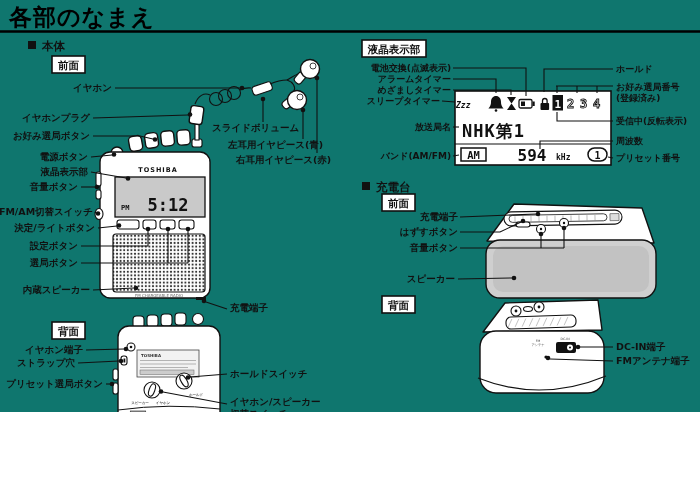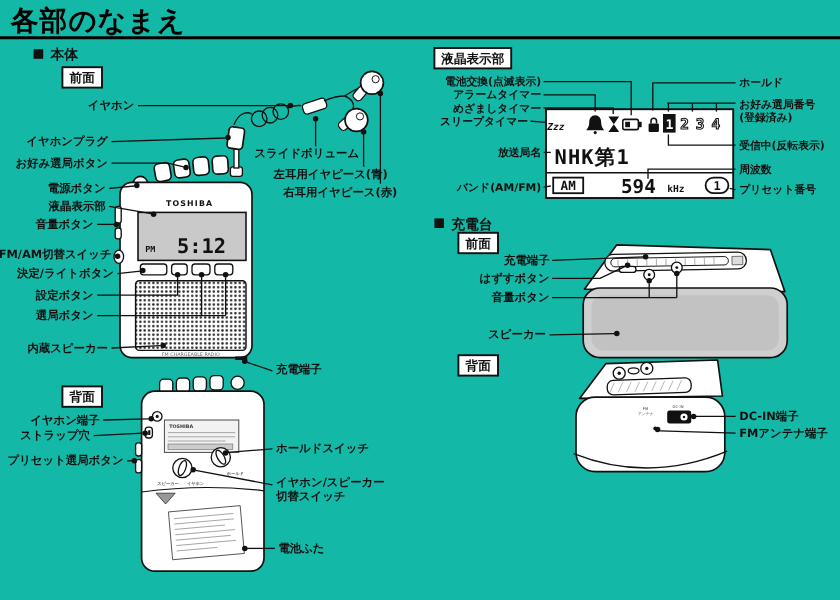--- a/index.html
+++ b/index.html
@@ -1,16 +1,16 @@
 <!DOCTYPE html>
 <html><head>
 <meta charset="utf-8">
 <style>
   html,body{margin:0;padding:0;background:#fff;}
-  .page{position:relative;width:700px;height:500px;background:#14b8a6;overflow:hidden;
+  .page{position:relative;width:700px;height:412px;background:#0f766e;overflow:hidden;
         font-family:"DejaVu Sans","Liberation Sans",sans-serif;color:#111;text-align:center;}
   .page-title{position:absolute;left:9px;top:2px;font-size:23px;font-weight:bold;
               letter-spacing:1px;color:#000;}
   svg{position:absolute;left:0;top:0;}
   svg text{font-family:"DejaVu Sans","Liberation Sans",sans-serif;fill:#111;}
   .hdr{font-size:11.5px;font-weight:bold;}
   .boxlbl{font-size:10.5px;font-weight:bold;text-anchor:middle;}
   .lbl{font-size:9.5px;font-weight:bold;}
   .lbl-s{font-size:9px;font-weight:bold;}
   .seg{font-family:"DejaVu Sans Mono","Liberation Mono",monospace;font-weight:bold;}

